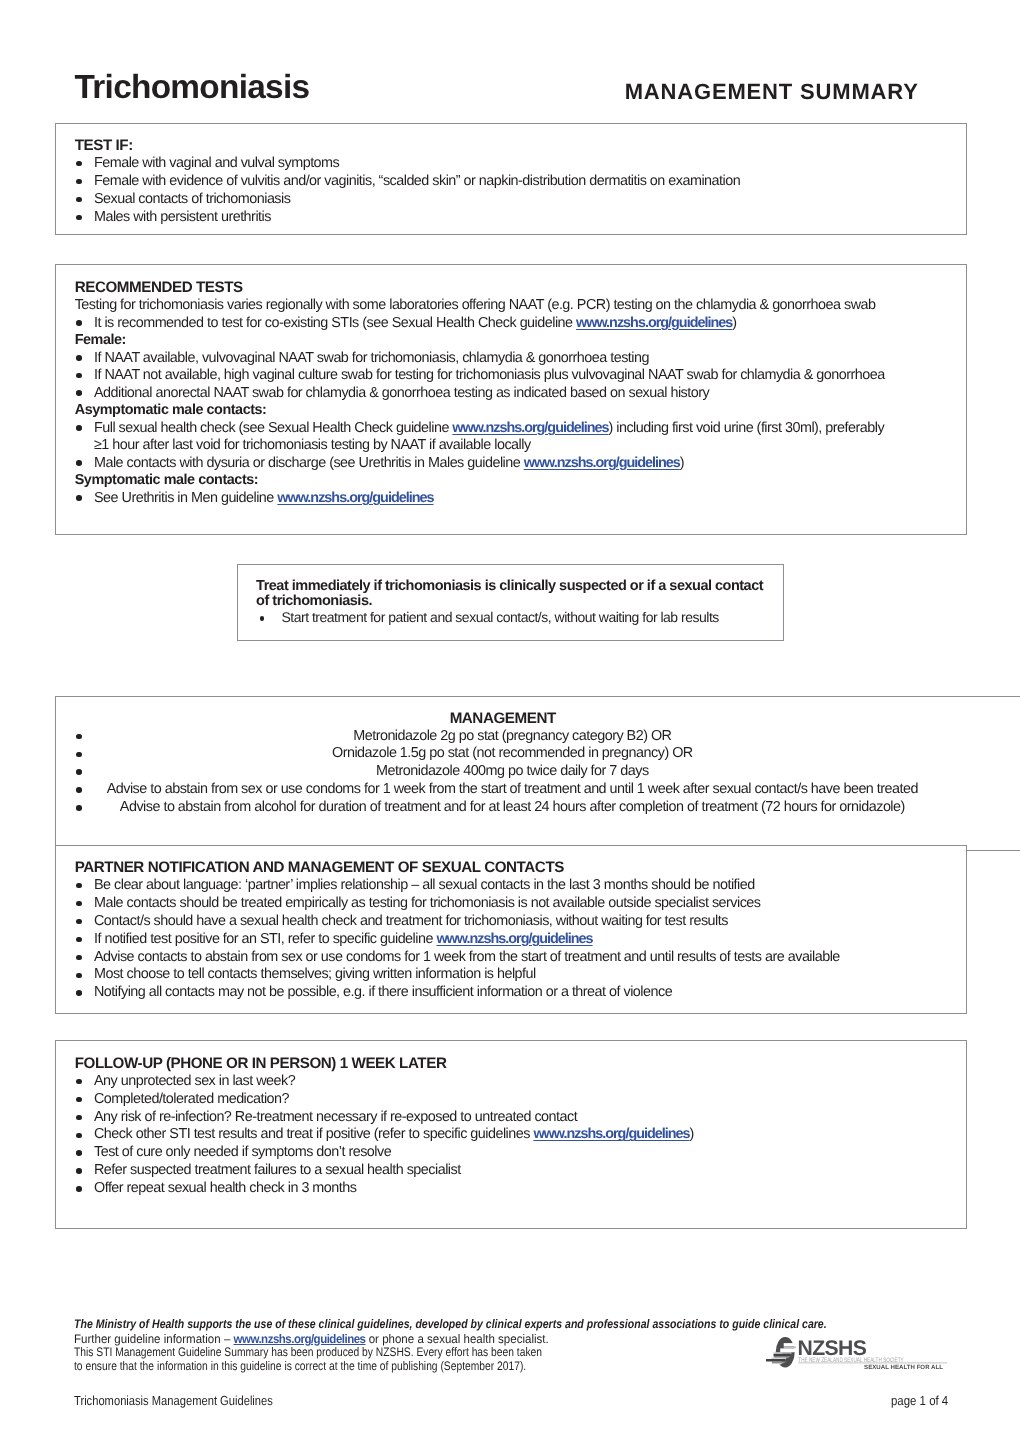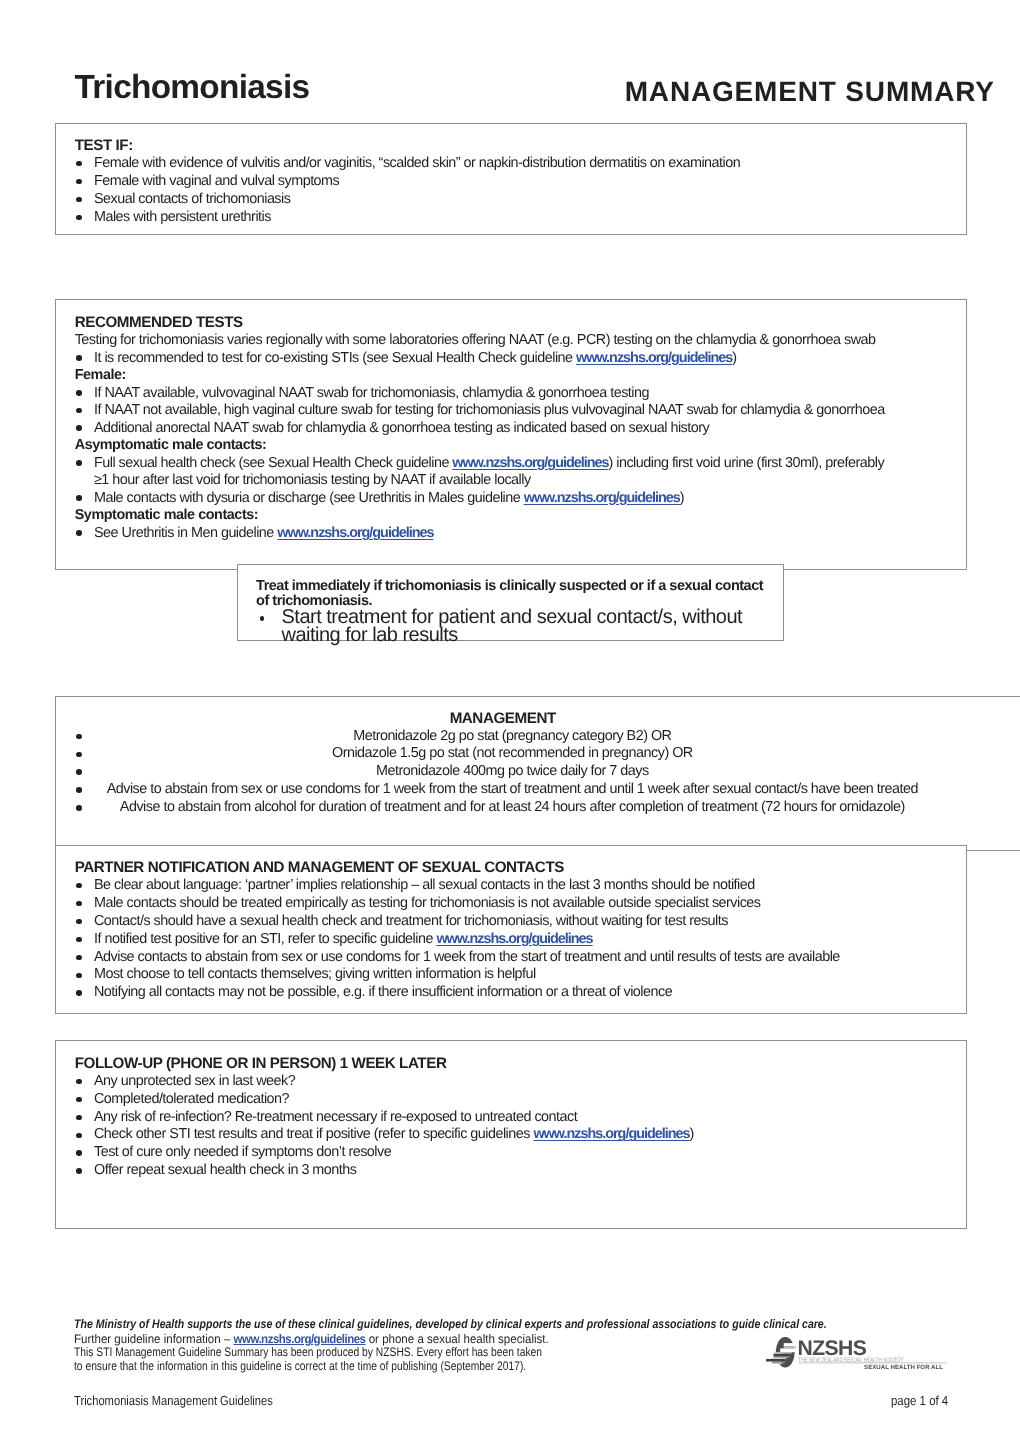--- a/index.html
+++ b/index.html
@@ -18,21 +18,21 @@
   .page { position:absolute; left:0; top:0; width:1020px; height:1442px; }
 
   
   .doc-title {
     position:absolute; left:74.5px; top:72.6px;
     font-size:33.4px; font-weight:bold; letter-spacing:-0.72px;
     color:#231f20; line-height:30px;
   }
   .doc-subtitle {
     position:absolute; left:624.7px; top:80.6px;
-    font-size:28px; font-weight:bold; letter-spacing:0.83px;
+    font-size:22px; font-weight:bold; letter-spacing:0.83px;
     color:#231f20; line-height:22px;
   }
 
   
   .box {
     position:absolute;
     border:1.4px solid #8b8e92;
     box-sizing:border-box;
     background:#fff;
   }
@@ -73,21 +73,21 @@
   }
   #rt-box ul.blist > li .bullet { top:5.8px; }
 
   
   .alert-head {
     font-size:14.5px; font-weight:bold; color:#231f20; line-height:15.3px;
     letter-spacing:-0.5px;
   }
   .alert-li {
     position:relative; padding-left:25.4px;
-    font-size:20px; line-height:17.8px; color:#231f20; letter-spacing:-0.5px;
+    font-size:14px; line-height:17.8px; color:#231f20; letter-spacing:-0.5px;
   }
   .alert-li .bullet {
     position:absolute; left:3.5px; top:6.9px;
     width:4.9px; height:4.9px; border-radius:50%; background:#231f20;
   }
 
   
   .fline {
     position:absolute; left:74.1px; white-space:nowrap;
     color:#231f20; font-size:12.4px; line-height:12.4px;
@@ -118,29 +118,29 @@
 
 <div class="page">
 
   <div class="doc-title">Trichomoniasis</div>
   <div class="doc-subtitle">MANAGEMENT SUMMARY</div>
 
   <div class="box" style="left:54.9px; top:123.3px; width:912.4px; height:112px;">
     <div class="box-inner">
       <div class="sec-head">TEST IF:</div>
       <ul class="blist" id="testif-list">
+          <li><span class="bullet"></span><span>Female with vaginal and vulval symptoms</span></li>
           <li><span class="bullet"></span><span>Female with evidence of vulvitis and/or vaginitis, “scalded skin” or napkin-distribution dermatitis on examination</span></li>
-          <li><span class="bullet"></span><span>Female with vaginal and vulval symptoms</span></li>
           <li><span class="bullet"></span><span>Sexual contacts of trichomoniasis</span></li>
           <li><span class="bullet"></span><span>Males with persistent urethritis</span></li>
         </ul>
     </div>
   </div>
 
-  <div class="box" id="rt-box" style="left:54.9px; top:263.9px; width:912.4px; height:271px;margin-top:35px;">
+  <div class="box" id="rt-box" style="left:54.9px; top:263.9px; width:912.4px; height:271px;">
     <div class="box-inner">
       <div class="sec-head">RECOMMENDED TESTS</div>
       <div class="sec-intro">Testing for trichomoniasis varies regionally with some laboratories offering NAAT (e.g. PCR) testing on the chlamydia &amp; gonorrhoea swab</div>
       <div id="rt-list">
           <ul class="blist">
             <li><span class="bullet"></span><span>It is recommended to test for co-existing STIs (see Sexual Health Check guideline </span><span class="guide-link">www.nzshs.org/guidelines</span><span>)</span></li>
           </ul>
           <div class="sec-sub">Female:</div>
           <ul class="blist">
             <li><span class="bullet"></span><span>If NAAT available, vulvovaginal NAAT swab for trichomoniasis, chlamydia &amp; gonorrhoea testing</span></li>
@@ -200,20 +200,21 @@
 
   <div class="box" id="fu-box" style="left:54.9px; top:1040px; width:912.4px; height:188.5px;padding-left:16px;">
     <div class="box-inner">
       <div class="sec-head">FOLLOW-UP (PHONE OR IN PERSON) 1 WEEK LATER</div>
       <ul class="blist" id="fu-list">
           <li><span class="bullet"></span><span>Any unprotected sex in last week?</span></li>
           <li><span class="bullet"></span><span>Completed/tolerated medication?</span></li>
           <li><span class="bullet"></span><span>Any risk of re-infection? Re-treatment necessary if re-exposed to untreated contact</span></li>
           <li><span class="bullet"></span><span>Check other STI test results and treat if positive (refer to specific guidelines </span><span class="guide-link">www.nzshs.org/guidelines</span><span>)</span></li>
           <li><span class="bullet"></span><span>Test of cure only needed if symptoms don’t resolve</span></li>
+          <li><span class="bullet"></span><span>Refer suspected treatment failures to a sexual health specialist</span></li>
           <li><span class="bullet"></span><span>Offer repeat sexual health check in 3 months</span></li>
         </ul>
     </div>
   </div>
 
   <div class="fline disc" style="top:1317.5px;">The Ministry of Health supports the use of these clinical guidelines, developed by clinical experts and professional associations to guide clinical care.</div>
   <div class="fline cond2" style="top:1332.5px;"><span>Further guideline information – </span><span class="foot-link">www.nzshs.org/guidelines</span><span> or phone a sexual health specialist.</span></div>
   <div class="fline cond" style="top:1346.1px;">This STI Management Guideline Summary has been produced by NZSHS. Every effort has been taken</div>
   <div class="fline cond" style="top:1360.2px;">to ensure that the information in this guideline is correct at the time of publishing (September 2017).</div>
   <div class="fbottom doc" style="top:1393.5px;">Trichomoniasis Management Guidelines</div>

